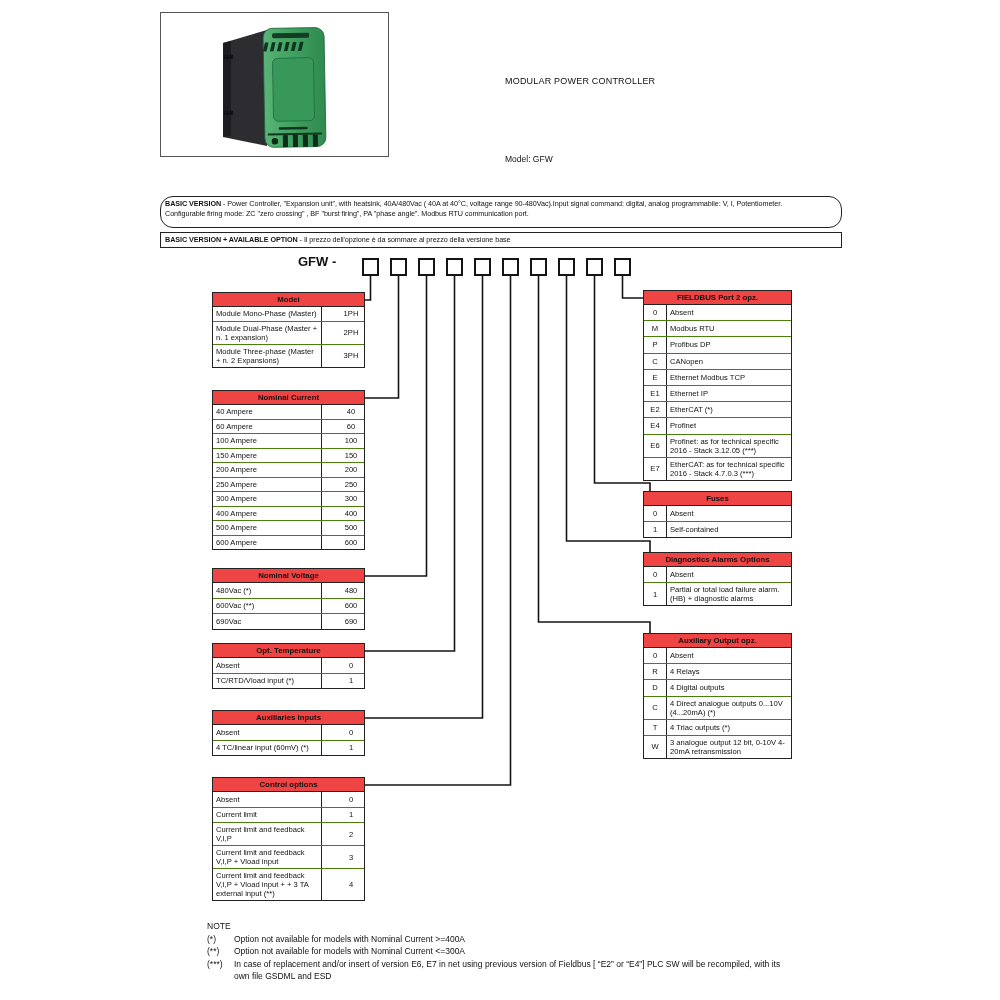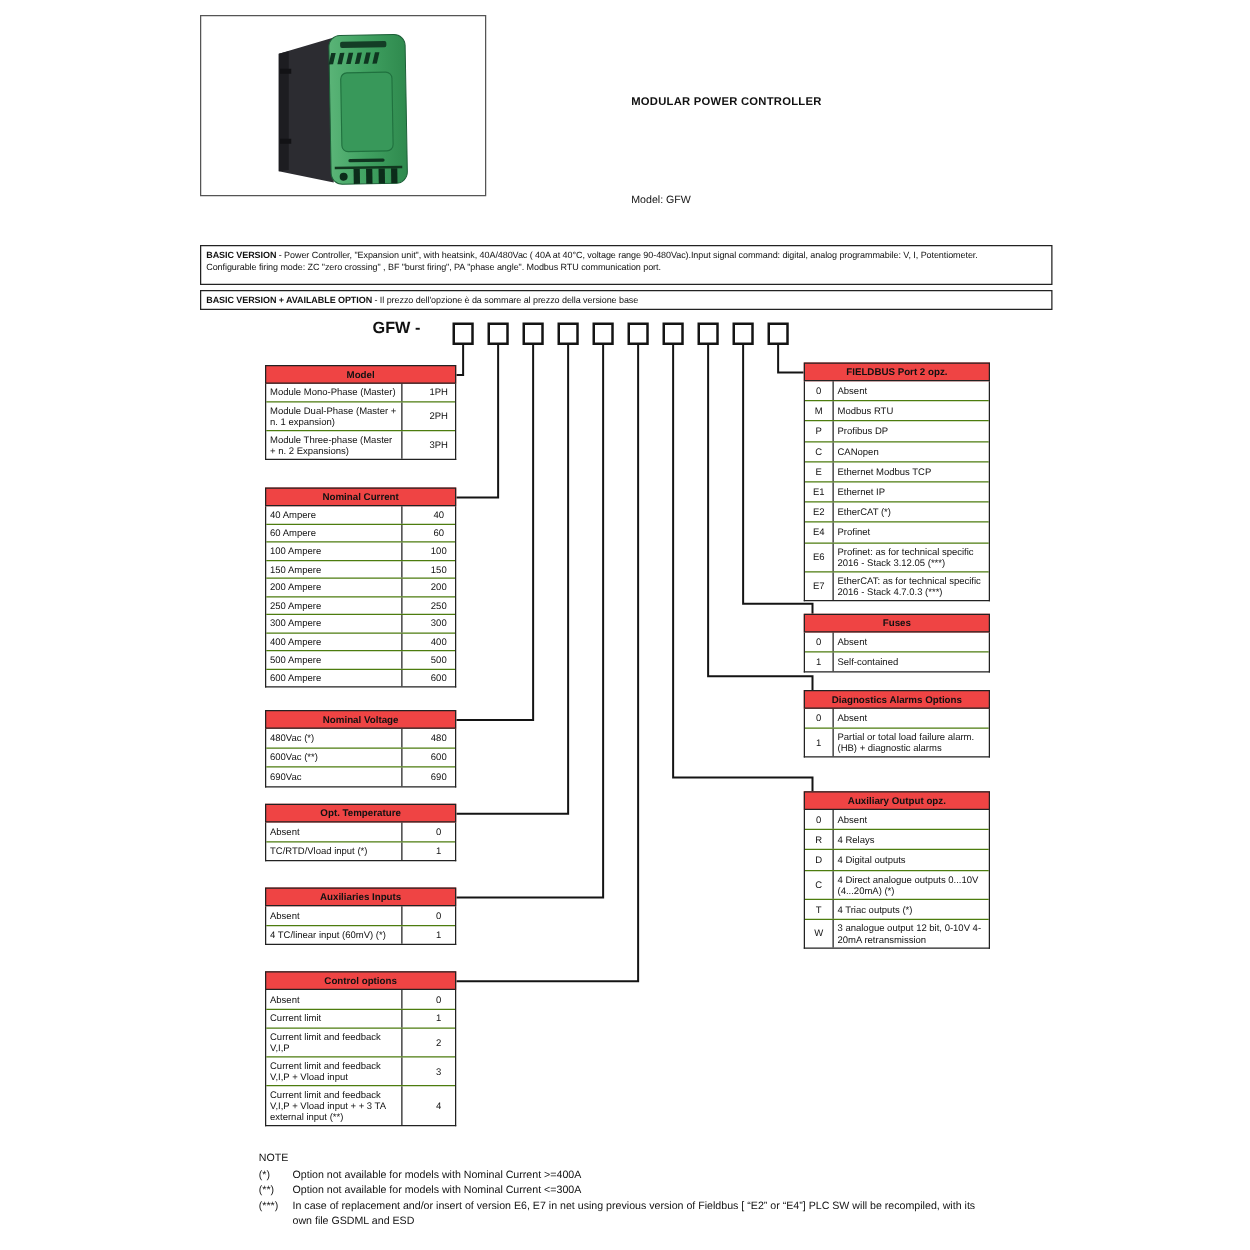--- a/index.html
+++ b/index.html
@@ -4,27 +4,27 @@
 <style>
   html,body{margin:0;padding:0;background:#fff;}
   .page{position:relative;width:1000px;height:1000px;background:#fff;color:#111;
         font-family:"Liberation Sans","DejaVu Sans",sans-serif;overflow:hidden;}
 
   
   .photo-frame{position:absolute;left:160px;top:12px;width:227px;height:143px;
                border:1px solid #555;background:#fff;}
 
   
-  .title{position:absolute;left:505px;top:76px;font-size:9px;font-weight:bold;letter-spacing:.2px;text-align:center;}
+  .title{position:absolute;left:505px;top:76px;font-size:9px;font-weight:normal;letter-spacing:.2px;text-align:center;}
   .model-label{position:absolute;left:505px;top:154px;font-size:8.5px;}
 
   
   .desc-box{position:absolute;left:160px;width:672px;border:1px solid #222;
             font-size:7.2px;line-height:10px;padding:2px 4px;letter-spacing:-.05px;}
-  #basic-box{top:196px;height:26px;}
+  #basic-box{top:196px;height:26px;border-radius:13px;}
   #option-box{top:232px;height:10px;line-height:9px;}
   .bold{font-weight:bold;}
 
   
   .code-prefix{position:absolute;left:298px;top:254px;font-size:13px;font-weight:bold;}
   .code-box{position:absolute;top:258px;width:13px;height:14px;border:2px solid #141414;background:#fff;}
 
   
   .connectors{position:absolute;left:0;top:0;width:1000px;height:1000px;pointer-events:none;}
 

